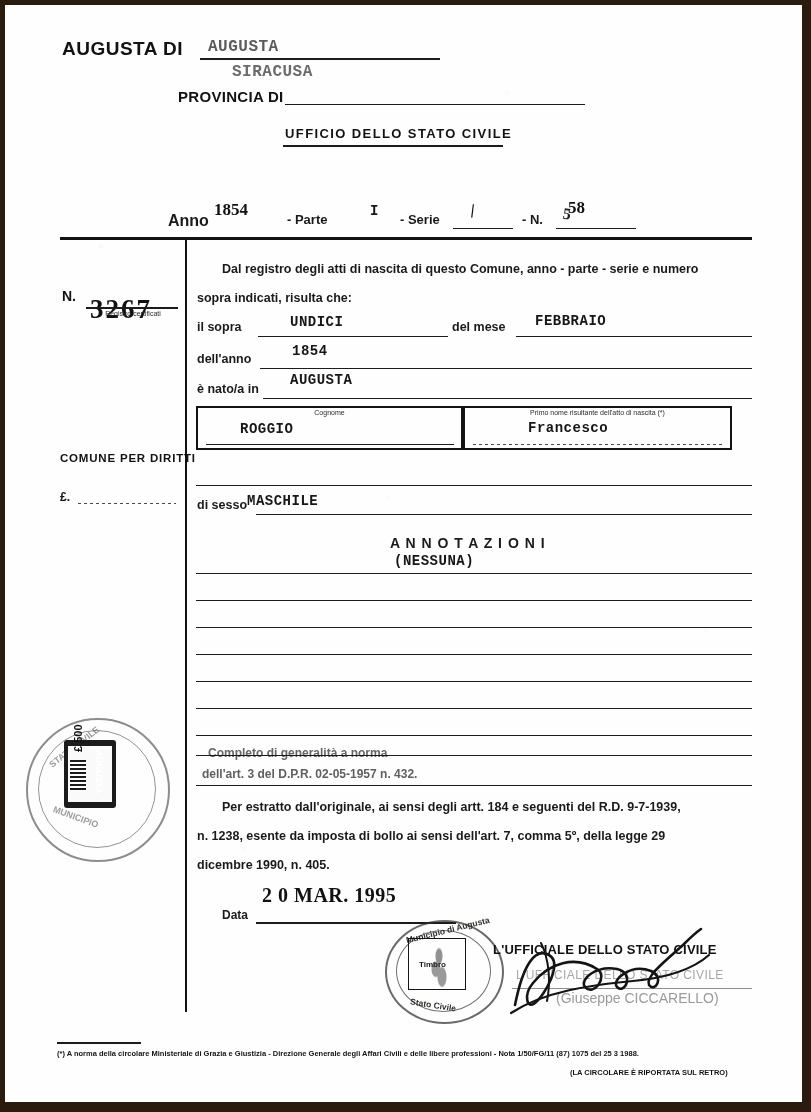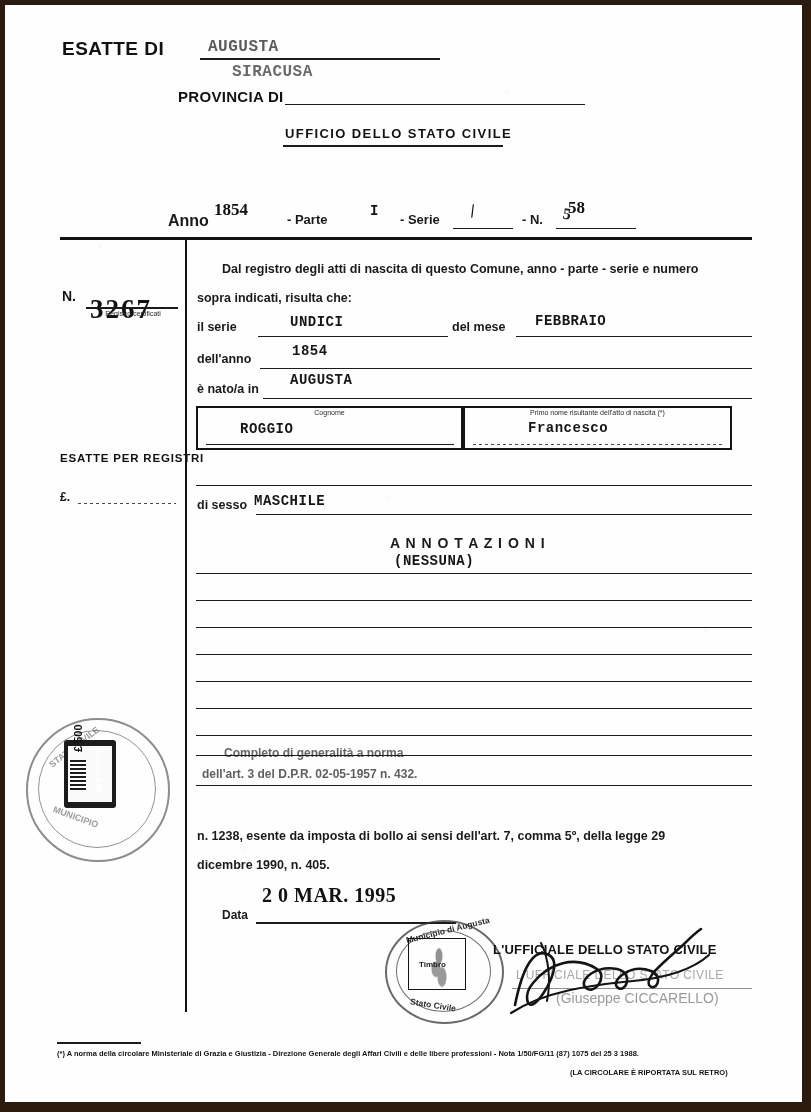--- a/index.html
+++ b/index.html
@@ -64,21 +64,21 @@
 
 <div id="page">
 
   <div class="frame-top"></div>
   <div class="frame-left"></div>
   <div class="frame-right"></div>
   <div class="frame-bottom"></div>
   <div class="paper"></div>
   <div class="grain"></div>
 
-  <div class="pr" style="left:62px;top:38px;font-size:19px;letter-spacing:.5px;">ESATTE DI</div>
+  <div class="pr" style="left:62px;top:38px;font-size:19px;letter-spacing:.5px;">AUGUSTA DI</div>
   <div class="rule" style="left:200px;top:58px;width:240px;height:2px;"></div>
   <div class="tw faint" style="left:208px;top:38px;font-size:16px;color:#5c5c5c;">AUGUSTA</div>
 
   <div class="pr" style="left:178px;top:88px;font-size:15px;letter-spacing:.3px;">PROVINCIA DI</div>
   <div class="rule" style="left:285px;top:104px;width:300px;height:1px;"></div>
   <div class="tw faint" style="left:232px;top:63px;font-size:16px;color:#6a6a6a;">SIRACUSA</div>
 
   <div class="pr" style="left:285px;top:126px;font-size:13px;letter-spacing:1.4px;">UFFICIO DELLO STATO CIVILE</div>
   <div class="rule" style="left:283px;top:145px;width:220px;height:2px;"></div>
 
@@ -99,39 +99,39 @@
   <div class="hw" style="left:563px;top:205px;font-size:16px;transform:rotate(8deg);color:#222;">5</div>
 
   <div class="thick" style="left:60px;top:237px;width:692px;"></div>
   <div class="vline" style="left:185px;top:237px;height:775px;"></div>
 
   <div class="pr" style="left:62px;top:288px;font-size:14px;">N.</div>
   <div class="hw" style="left:90px;top:272px;font-size:27px;letter-spacing:2px;margin-top:22px;">3267</div>
   <div class="rule" style="left:86px;top:307px;width:92px;height:2px;"></div>
   <div class="cap" style="left:86px;top:310px;width:94px;">Registro certificati</div>
 
-  <div class="pr" style="left:60px;top:452px;font-size:11.5px;letter-spacing:.8px;">ESATTE PER REGISTRI</div>
+  <div class="pr" style="left:60px;top:452px;font-size:11.5px;letter-spacing:.8px;">COMUNE PER DIRITTI</div>
   <div class="pr" style="left:60px;top:490px;font-size:12px;">£.</div>
   <div class="rule-dot" style="left:78px;top:503px;width:98px;"></div>
 
   <div class="seal seal-ring stamp-cancel" style="left:26px;top:718px;width:140px;height:140px;"></div>
   <div class="seal seal-ring2 stamp-cancel" style="left:38px;top:730px;width:116px;height:116px;"></div>
   <div class="seal-txt stamp-cancel" style="left:44px;top:742px;transform:rotate(-38deg);color:#4a4a48;">STATO CIVILE</div>
   <div class="seal-txt stamp-cancel" style="left:52px;top:812px;transform:rotate(20deg);color:#4a4a48;">MUNICIPIO</div>
 
   <div class="rev" style="left:64px;top:740px;width:52px;height:68px;"></div>
   <div class="rev-in" style="left:68px;top:746px;width:44px;height:56px;"></div>
   <div class="rev-v" style="left:72px;top:752px;font-size:11px;transform:rotate(-90deg);transform-origin:left top;white-space:nowrap;">£ 500</div>
   <div class="rev-v" style="left:104px;top:750px;font-size:9px;transform:rotate(90deg);transform-origin:left top;white-space:nowrap;color:#fff;">AUGUSTA</div>
   <div style="position:absolute;left:70px;top:760px;width:16px;height:30px;background:repeating-linear-gradient(to bottom,#1c1c1c 0 2px,#fff 2px 4px);"></div>
 
   <div class="pr-n" style="left:222px;top:262px;font-size:12.5px;font-weight:bold;width:540px;">Dal registro degli atti di nascita di questo Comune, anno - parte - serie e numero</div>
   <div class="pr-n" style="left:197px;top:291px;font-size:12.5px;font-weight:bold;">sopra indicati, risulta che:</div>
 
-  <div class="pr-n" style="left:197px;top:320px;font-size:12.5px;font-weight:bold;">il serie</div>
+  <div class="pr-n" style="left:197px;top:320px;font-size:12.5px;font-weight:bold;">il sopra</div>
   <div class="rule" style="left:258px;top:336px;width:190px;"></div>
   <div class="tw" style="left:290px;top:314px;font-size:14px;">UNDICI</div>
 
   <div class="pr-n" style="left:452px;top:320px;font-size:12.5px;font-weight:bold;">del mese</div>
   <div class="rule" style="left:516px;top:336px;width:236px;"></div>
   <div class="tw" style="left:535px;top:313px;font-size:14px;">FEBBRAIO</div>
 
   <div class="pr-n" style="left:197px;top:352px;font-size:12.5px;font-weight:bold;">dell'anno</div>
   <div class="rule" style="left:260px;top:368px;width:492px;"></div>
   <div class="tw" style="left:292px;top:343px;font-size:14px;">1854</div>
@@ -147,38 +147,39 @@
 
   <div class="box" style="left:463px;top:406px;width:269px;height:44px;"></div>
   <div class="cap" style="left:463px;top:409px;width:269px;">Primo nome risultante dell'atto di nascita (*)</div>
   <div class="tw" style="left:528px;top:420px;font-size:14px;">Francesco</div>
   <div class="rule-dot" style="left:473px;top:444px;width:250px;"></div>
 
   <div class="rule" style="left:196px;top:485px;width:556px;"></div>
 
   <div class="pr-n" style="left:197px;top:498px;font-size:12.5px;font-weight:bold;">di sesso</div>
   <div class="rule" style="left:256px;top:514px;width:496px;"></div>
-  <div class="tw" style="left:254px;top:493px;font-size:14px;">MASCHILE</div>
+  <div class="tw" style="left:247px;top:493px;font-size:14px;">MASCHILE</div>
 
   <div class="pr-n" style="left:390px;top:535px;font-size:14px;font-weight:bold;letter-spacing:1px;">A N N O T A Z I O N I</div>
   <div class="tw" style="left:394px;top:553px;font-size:14px;">(NESSUNA)</div>
 
   <div class="rule" style="left:196px;top:573px;width:556px;"></div>
   <div class="rule" style="left:196px;top:600px;width:556px;"></div>
   <div class="rule" style="left:196px;top:627px;width:556px;"></div>
   <div class="rule" style="left:196px;top:654px;width:556px;"></div>
   <div class="rule" style="left:196px;top:681px;width:556px;"></div>
   <div class="rule" style="left:196px;top:708px;width:556px;"></div>
   <div class="rule" style="left:196px;top:735px;width:556px;"></div>
 
-  <div class="pr-n faint" style="left:208px;top:746px;font-size:12px;font-weight:bold;color:#666;margin-left:16px;">Completo di generalità a norma</div>
+  <div class="pr-n faint" style="left:208px;top:746px;font-size:12px;font-weight:bold;color:#666;">Completo di generalità a norma</div>
   <div class="rule" style="left:196px;top:755px;width:556px;"></div>
   <div class="pr-n faint" style="left:202px;top:767px;font-size:12px;font-weight:bold;color:#5f5f5f;">dell'art. 3 del D.P.R. 02-05-1957 n. 432.</div>
   <div class="rule" style="left:196px;top:785px;width:556px;"></div>
 
+  <div class="pr-n" style="left:222px;top:800px;font-size:12.5px;font-weight:bold;width:540px;">Per estratto dall'originale, ai sensi degli artt. 184 e seguenti del R.D. 9-7-1939,</div>
   <div class="pr-n" style="left:197px;top:829px;font-size:12.5px;font-weight:bold;width:560px;">n. 1238, esente da imposta di bollo ai sensi dell'art. 7, comma 5º, della legge 29</div>
   <div class="pr-n" style="left:197px;top:858px;font-size:12.5px;font-weight:bold;">dicembre 1990, n. 405.</div>
 
   <div class="pr-n" style="left:222px;top:908px;font-size:12px;font-weight:bold;">Data</div>
   <div class="rule" style="left:256px;top:922px;width:200px;height:2px;"></div>
   <div class="hw" style="left:262px;top:884px;font-size:20px;letter-spacing:.5px;">2 0 MAR. 1995</div>
 
   <div class="seal seal-ring" style="left:385px;top:920px;width:115px;height:100px;"></div>
   <div class="seal seal-ring2" style="left:396px;top:930px;width:93px;height:80px;"></div>
   <div class="seal-txt" style="left:405px;top:925px;font-size:8.5px;transform:rotate(-14deg);">Municipio di Augusta</div>

